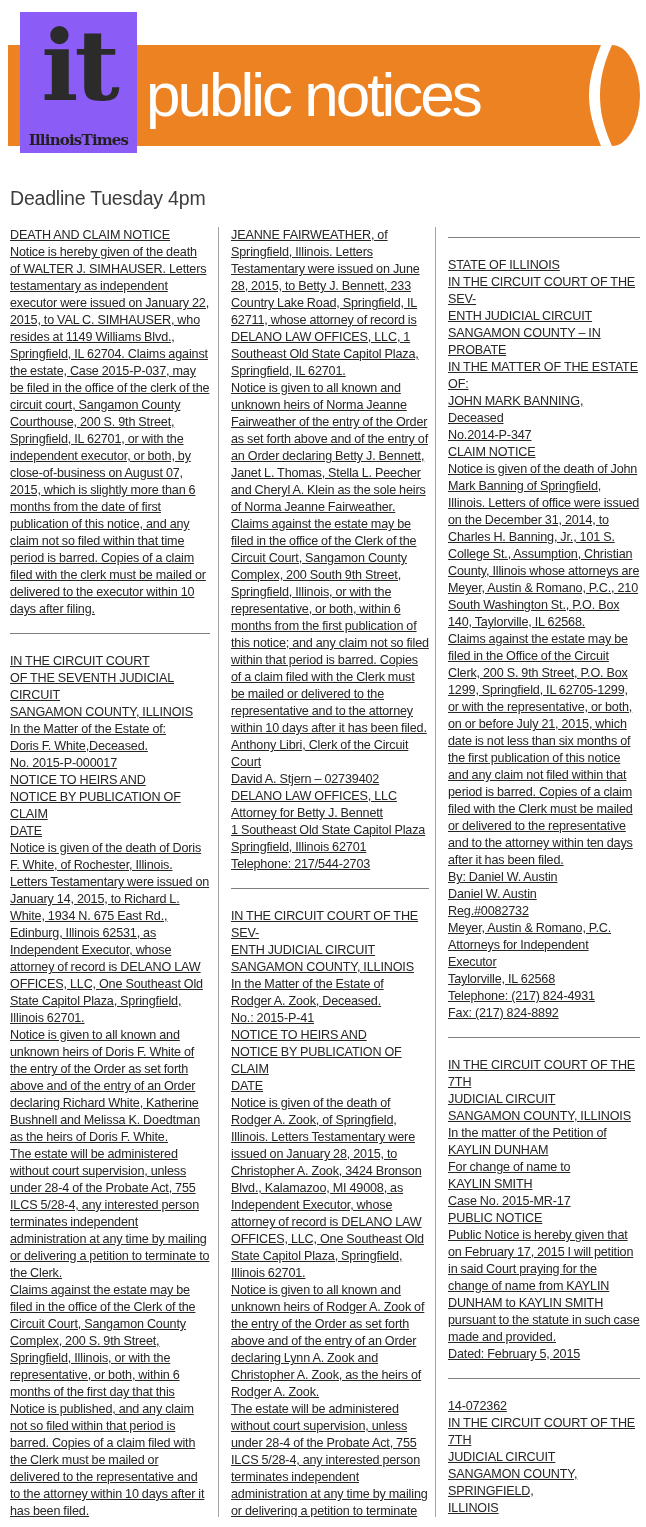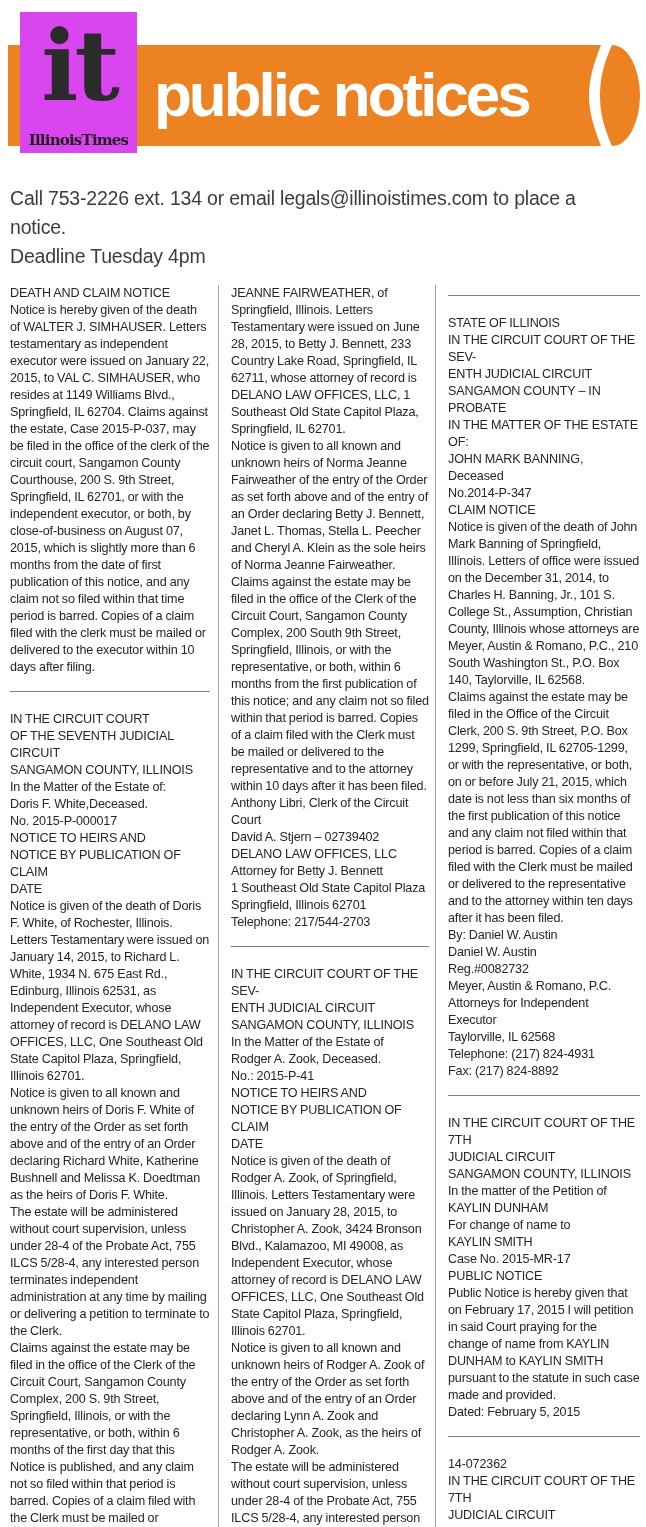--- a/index.html
+++ b/index.html
@@ -8,27 +8,26 @@
     font-family: "Liberation Sans", "DejaVu Sans", sans-serif;
     -webkit-font-smoothing: antialiased;
   }
 
   
   .masthead { position: relative; height: 162px; }
   .banner-svg { position: absolute; left: 8px; top: 45px; display: block; }
   .banner-fill { fill: #ED8222; }
   .banner-title {
     position: absolute; left: 146px; top: 45px; height: 101px; line-height: 99px;
-    font-size: 62px; font-weight: bold; color: #ffffff; letter-spacing: -3px;
+    font-size: 62px; font-weight: normal; color: #ffffff; letter-spacing: -3px;
     white-space: nowrap;
-    margin-left: 8px;
   }
   .logo-box {
     position: absolute; left: 20px; top: 12px; width: 117px; height: 141px;
-    background: #d946ef; display: flex; flex-direction: column; align-items: center;
+    background: #8b5cf6; display: flex; flex-direction: column; align-items: center;
   }
   .logo-mark {
     font-family: "DejaVu Serif", serif; font-weight: bold; font-style: normal;
     font-size: 98px; line-height: 104px; color: #2b2b2b; letter-spacing: -4px;
     margin-top: 2px;
   }
   .logo-name {
     font-family: "DejaVu Serif", serif; font-weight: bold; font-size: 15px;
     letter-spacing: -0.8px; color: #231f20; margin-top: auto; padding-bottom: 4px;
     white-space: nowrap;
@@ -45,21 +44,21 @@
   }
   .col { overflow: hidden; color: #262626; }
   .col-1 { width: 201px; padding-right: 8px; }
   .col-2 { width: 199px; padding-left: 12px; padding-right: 6px; }
   .col-3 { width: 193px; padding-left: 12px; }
   .vrule { width: 1px; background: #a5a5a5; }
 
   .notice { margin: 0; }
   .nblock {
     margin: 0; font-size: 12.6px; line-height: 17px; letter-spacing: -0.15px;
-    white-space: pre-line; word-spacing: -0.3px;
+    white-space: pre-line; word-spacing: -0.3px; text-decoration: underline;
   }
   .notice-rule {
     border: 0; border-top: 1.5px solid #7f7f7f;
     margin: 15px 0 19px 0;
   }
   .top-space { margin-top: 10px; }
 </style>
 </head>
 <body>
 
@@ -69,21 +68,20 @@
     <path class="banner-fill" d="M604 0 C595 20 592 35 592 50.5 C592 66 595 81 604 101 A28 50.5 0 0 0 604 0 Z"></path>
   </svg>
   <div class="banner-title">public notices</div>
   <div class="logo-box">
     <div class="logo-mark">it</div>
     <div class="logo-name">IllinoisTimes</div>
   </div>
 </header>
 
 <div class="contact">
-  <div class="contact-line">Call 753-2226 ext. 134 or email legals@illinoistimes.com to place a notice.</div>
   <div class="contact-line">Deadline Tuesday 4pm</div>
 </div>
 
 <main class="columns">
   <section class="col col-1">
       <article class="notice">
         <p class="nblock">DEATH AND CLAIM NOTICE</p>
         <p class="nblock">Notice is hereby given of the death of WALTER J. SIMHAUSER.  Letters testamentary as independent executor were issued on January 22, 2015, to VAL C. SIMHAUSER, who resides at 1149 Williams Blvd., Springfield, IL 62704.  Claims against the estate, Case 2015-P-037, may be filed in the office of the clerk of the circuit court, Sangamon County Courthouse, 200 S. 9th Street, Springfield, IL 62701, or with the independent executor, or both, by close-of-business on August 07, 2015, which is slightly more than 6 months from the date of first publication of this notice, and any claim not so filed within that time period is barred.  Copies of a claim filed with the clerk must be mailed or delivered to the executor within 10 days after filing.</p>
       </article>
       <div class="notice-rule"></div>

